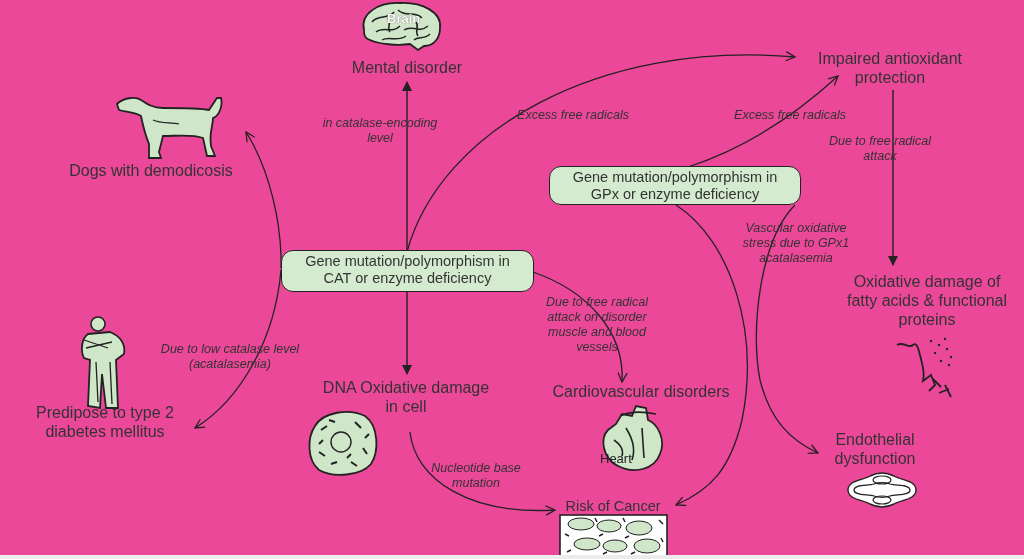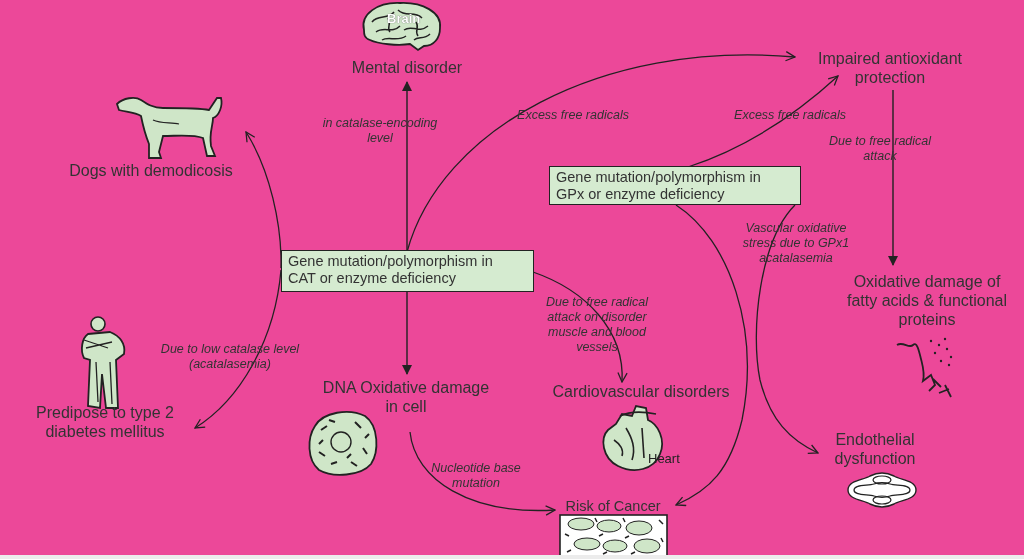--- a/index.html
+++ b/index.html
@@ -27,38 +27,38 @@
     font-size: 12.5px;
     line-height: 15px;
     font-style: italic;
     color: #333333;
     white-space: nowrap;
   }
   .gene-box {
     position: absolute;
     background: #d5ebd0;
     border: 1.5px solid #222222;
-    border-radius: 0;
-    text-align: left;
+    border-radius: 12px;
+    text-align: center;
     font-size: 14.5px;
     line-height: 17px;
     color: #333333;
     padding: 2px 6px;
     box-sizing: border-box;
     white-space: nowrap;
   }
   .pic { position: absolute; }
   .pic-caption {
     position: absolute;
     font-size: 13px;
     color: #ffffff;
     font-weight: bold;
     text-shadow: 0 0 1px #333;
   }
-  .pic-caption.dark { color: #222; text-shadow: none; font-weight: normal; font-size: 13px; margin-left: 48px; }
+  .pic-caption.dark { color: #222; text-shadow: none; font-weight: normal; font-size: 13px; }
   .bottom-rule {
     position: absolute; left: 0; top: 555px; width: 1024px; height: 4px; background: #ececec;
   }
 </style>
 </head>
 <body>
 
 <div id="canvas">
 
   <svg id="arrows" viewBox="0 0 1024 559">

